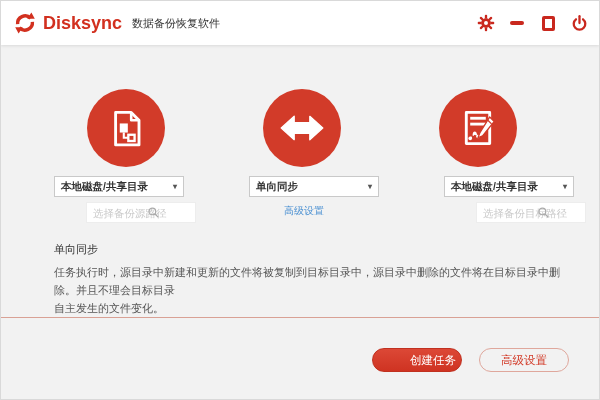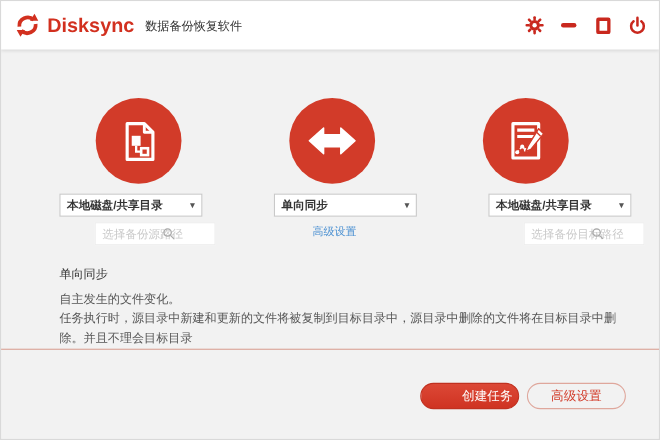--- a/index.html
+++ b/index.html
@@ -51,21 +51,21 @@
 
   .divider { position:absolute; left:0; top:316px; width:600px; height:1px; background:#d9a195; }
 
   
   .task-input { position:absolute; left:178px; top:347px; width:160px; height:24px;
                 border:1px solid #dcdcdc; background:#fff; font-size:11px; color:#444;
                 padding:0 7px; outline:none; font-family:"Liberation Sans", sans-serif; }
   .btn { position:absolute; top:347px; width:90px; height:24px; border-radius:12px;
          font-size:11.5px; display:flex; align-items:center; justify-content:center;
          cursor:pointer; }
-  .btn-create { left:381px; background:#d63b2a; background:linear-gradient(#dc4836,#cf3322);
+  .btn-create { left:371px; background:#d63b2a; background:linear-gradient(#dc4836,#cf3322);
                 color:#fff; border:1px solid #c03120;padding-left:32px; }
   .btn-manage { left:478px; background:transparent; color:#d23b29; border:1px solid #dfa79c; }
 </style>
 </head>
 <body>
 
 <div class="window">
 
   <div class="titlebar">
     <svg class="logo" viewBox="0 0 24 24" aria-hidden="true">
@@ -166,22 +166,22 @@
   <div class="path-wrap" id="path-target">
     <input class="path-input" type="text" placeholder="选择备份目标路径" style="">
     <svg class="mag" viewBox="0 0 14 14">
       <circle cx="5.8" cy="5.8" r="3.6" fill="none" stroke="#a9a9a9" stroke-width="1.3"></circle>
       <line x1="8.6" y1="8.6" x2="12" y2="12" stroke="#a9a9a9" stroke-width="1.3"></line>
     </svg>
   </div>
 
   <div class="desc-title">单向同步</div>
   <div class="desc-body">
+    <div>任务执行时，源目录中新建和更新的文件将被复制到目标目录中，源目录中删除的文件将在目标目录中删除。并且不理会目标目录</div>
     <div>自主发生的文件变化。</div>
-    <div>任务执行时，源目录中新建和更新的文件将被复制到目标目录中，源目录中删除的文件将在目标目录中删除。并且不理会目标目录</div>
   </div>
 
   <div class="divider"></div>
 
   <div class="btn btn-create">创建任务</div>
   <div class="btn btn-manage">高级设置</div>
 
 </div>
 
 </body></html>

